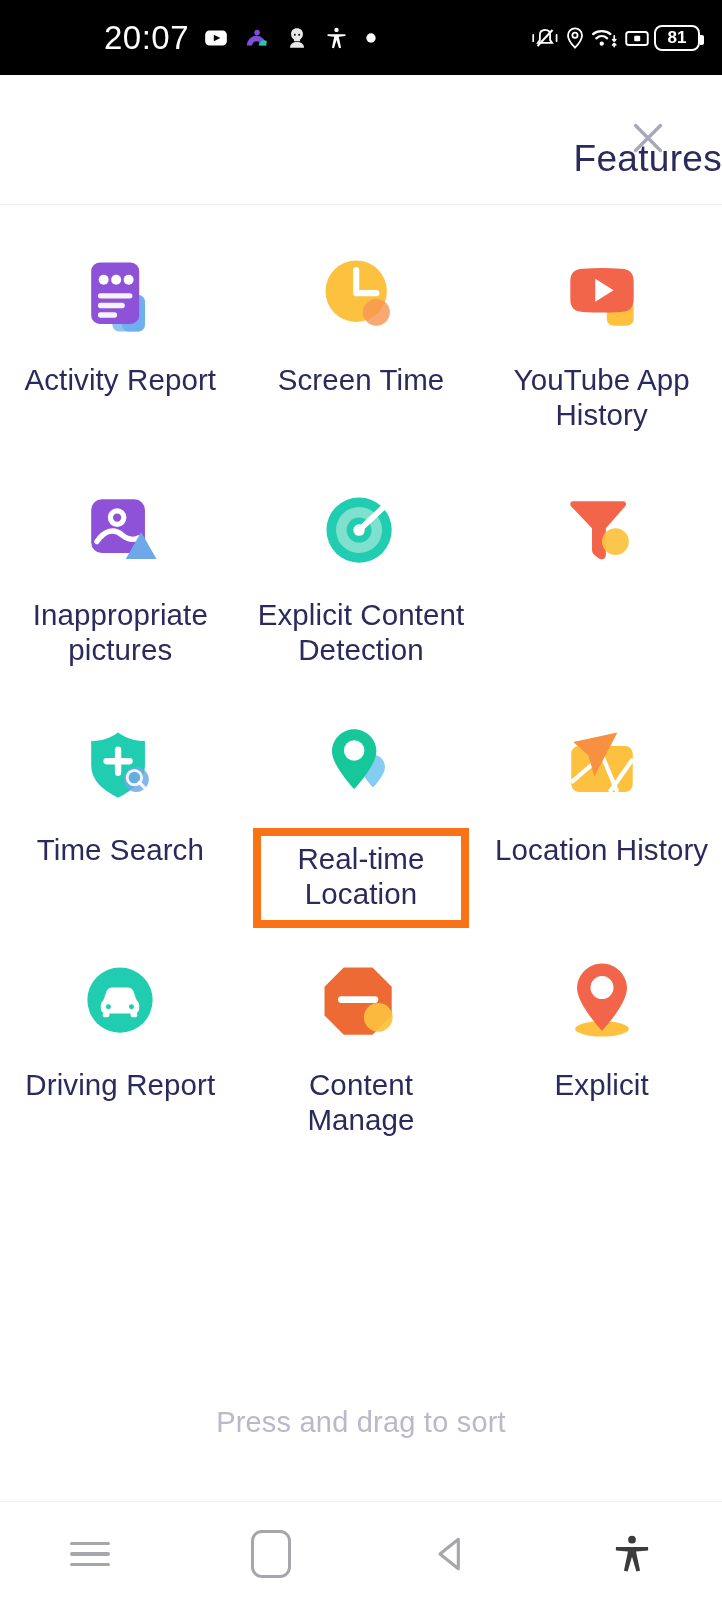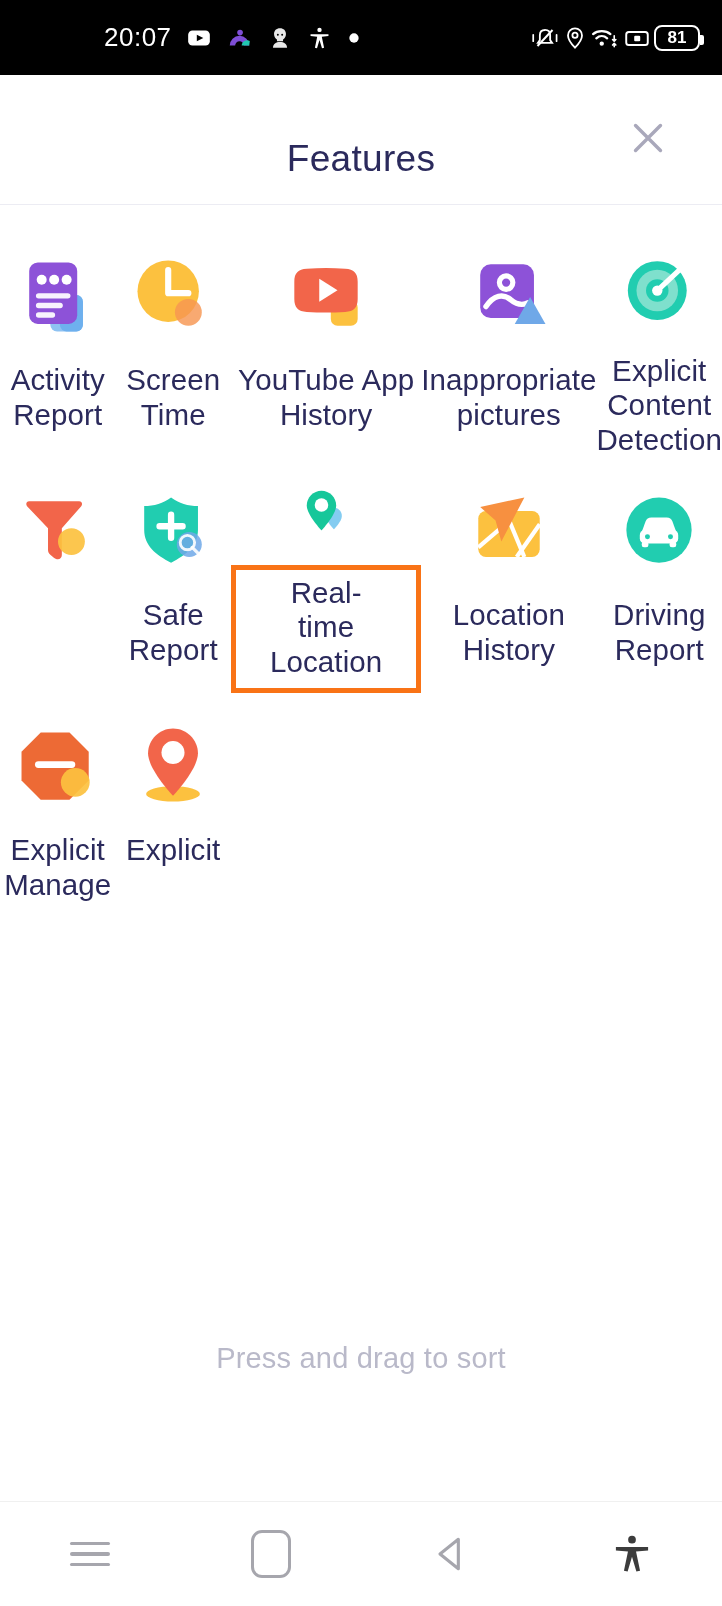--- a/index.html
+++ b/index.html
@@ -10,68 +10,68 @@
     overflow:hidden;
     position:relative;
   }
 
   
   .statusbar {
     height:75px; width:722px; background:#000000;
     display:flex; align-items:center; position:relative;
   }
   .sb-left { display:flex; align-items:center; gap:14px; margin-left:104px; }
-  .sb-time { color:#ffffff; font-size:26px; letter-spacing:.5px; }
+  .sb-time { color:#ffffff; font-size:33px; letter-spacing:.5px; }
   .sb-right { display:flex; align-items:center; gap:3px; position:absolute; right:22px; }
   .sb-ic { display:block; }
   .battery {
     width:46px; height:26px; border:2.5px solid #ffffff; border-radius:8px;
     display:flex; align-items:center; justify-content:center; position:relative;
   }
   .battery::after{
     content:""; position:absolute; right:-6px; top:8px; width:4px;height:10px;
     background:#fff; border-radius:0 2px 2px 0;
   }
   .battery-text { color:#fff; font-size:17px; font-weight:bold; line-height:1; }
 
   
   .header {
     height:130px; width:722px; position:relative;
     border-bottom:1px solid #ececf3; background:#fff;
   }
   .header-title {
-    position:absolute; left:0; right:0; top:63px; text-align:center;
+    position:absolute; left:0; right:0; top:63px; text-align:right;
     font-size:37px; color:#2b2a5c; letter-spacing:.3px;
   }
   .close-btn {
     position:absolute; right:46px; top:35px; width:56px; height:56px;
     display:flex; align-items:center; justify-content:center; cursor:pointer;
   }
 
   
   .grid {
-    display:grid; grid-template-columns:repeat(5,1fr);
+    display:grid; grid-template-columns:repeat(3,1fr);
     row-gap:0; column-gap:0; padding-top:18px;
   }
   .cell {
     height:235px; display:flex; flex-direction:column; align-items:center;
     justify-content:flex-start; padding-top:26px; cursor:pointer; position:relative;
   }
   .cell .ic { width:96px; height:96px; display:block; }
   .cell .lbl {
     margin-top:18px; font-size:29.5px; line-height:1.18; color:#2b2a5c;
     text-align:center; max-width:216px; letter-spacing:.1px;
   }
   .cell .lbl.boxed {
-    border:5px solid #f97316; padding:6px 34px 8px 34px; margin-top:24px;
+    border:8px solid #f97316; padding:6px 34px 8px 34px; margin-top:24px;
   }
 
   
   .hint {
-    position:absolute; left:0; right:0; top:1342px; text-align:center;
+    position:absolute; left:0; right:0; top:1406px; text-align:center;
     font-size:29px; color:#b9b9c9; letter-spacing:.2px;
   }
 
   
   .navbar {
     position:absolute; bottom:0; left:0; width:722px; height:105px;
     background:#ffffff; border-top:1px solid #f0f0f0;
     display:flex; align-items:center;
   }
   .navbtn { flex:1; display:flex; align-items:center; justify-content:center; cursor:pointer; }
@@ -222,21 +222,21 @@
   </div>
 
   <div class="cell">
     <svg class="ic" viewBox="0 0 100 100">
       <path d="M48 14 C56 20 66 23 76 23 L76 48 C76 64 64 74 48 82 C32 74 20 64 20 48 L20 23 C30 23 40 20 48 14 Z" fill="#21cdb0"></path>
       <path d="M48 32 L48 56 M36 44 L60 44" stroke="#ffffff" stroke-width="6.6" stroke-linecap="round"></path>
       <circle cx="67" cy="63" r="13" fill="#6fa8e8" opacity="0.85"></circle>
       <circle cx="65" cy="61" r="7.5" fill="none" stroke="#ffffff" stroke-width="3" opacity="0.9"></circle>
       <line x1="70" y1="66" x2="77" y2="73" stroke="#ffffff" stroke-width="3.4" stroke-linecap="round" opacity="0.9"></line>
     </svg>
-    <div class="lbl">Safe Report</div>
+    <div class="lbl">Time Search</div>
   </div>
 
   <div class="cell">
     <svg class="ic" viewBox="0 0 100 100">
       <path d="M64 42 C72 42 78 48.6 78 56.4 C78 66 64 80 64 80 C64 80 50 66 50 56.4 C50 48.6 56 42 64 42 Z" fill="#6fc3ef" opacity="0.85"></path>
       <path d="M42 12 C56 12 68 23.6 68 37.8 C68 54.6 42 82 42 82 C42 82 16 54.6 16 37.8 C16 23.6 28 12 42 12 Z" fill="#16c79a"></path>
       <circle cx="42" cy="37" r="12" fill="#ffffff"></circle>
     </svg>
     <div class="lbl boxed">Real-time Location</div>
   </div>
@@ -265,21 +265,21 @@
     </svg>
     <div class="lbl">Driving Report</div>
   </div>
 
   <div class="cell">
     <svg class="ic" viewBox="0 0 100 100">
       <path d="M32 14 L62 14 L82 34 L82 64 L62 84 L32 84 L12 64 L12 34 Z" fill="#ed6a35"></path>
       <rect x="26" y="44" width="42" height="7" rx="3.5" fill="#ffffff"></rect>
       <circle cx="68" cy="66" r="15" fill="#fcc13f" opacity="0.92"></circle>
     </svg>
-    <div class="lbl">Explicit Manage</div>
+    <div class="lbl">Content Manage</div>
   </div>
 
   <div class="cell">
     <svg class="ic" viewBox="0 0 100 100">
       <ellipse cx="50" cy="78" rx="28" ry="8" fill="#fcc13f"></ellipse>
       <path d="M50 10 C64 10 76 21.6 76 35.8 C76 52.6 50 80 50 80 C50 80 24 52.6 24 35.8 C24 21.6 36 10 50 10 Z" fill="#f2654a"></path>
       <circle cx="50" cy="35" r="12" fill="#ffffff"></circle>
     </svg>
     <div class="lbl">Explicit</div>
   </div>

